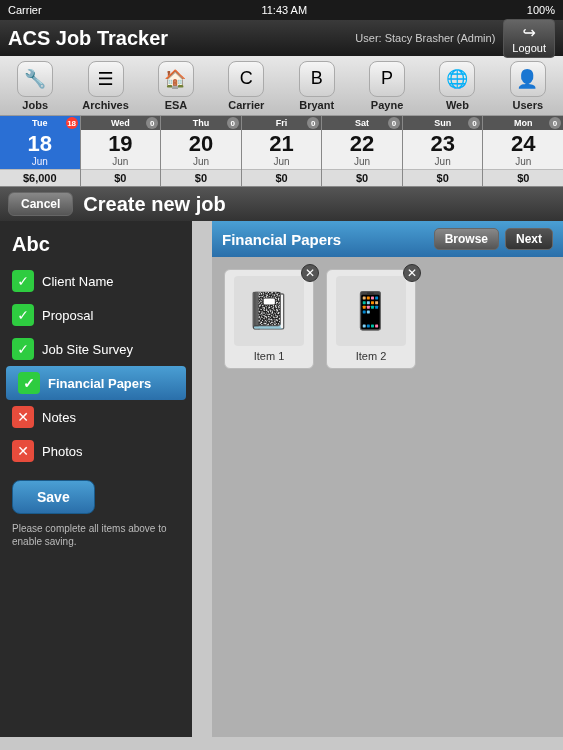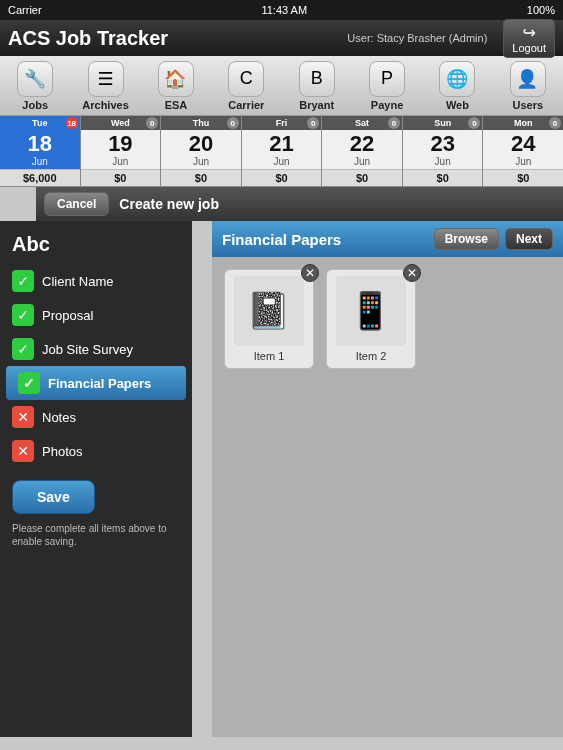--- a/index.html
+++ b/index.html
@@ -35,21 +35,21 @@
       height: 36px;
     }
     #header-title {
       font-size: 20px;
       font-weight: bold;
       color: #fff;
     }
     #header-right {
       display: flex;
       align-items: center;
-      gap: 16px;
+      gap: 8px;
       font-size: 11px;
       color: #ccc;
     }
     #logout-btn {
       background: linear-gradient(to bottom, #666, #333);
       color: #fff;
       border: 1px solid #555;
       border-radius: 4px;
       padding: 3px 8px;
       font-size: 11px;
@@ -159,35 +159,34 @@
     }
 
     
     #toolbar-row {
       background: linear-gradient(to bottom, #555, #333);
       display: flex;
       align-items: center;
       padding: 5px 8px;
       gap: 10px;
       height: 34px;
-      margin-left: 36px;
     }
     #cancel-btn {
       background: linear-gradient(to bottom, #888, #555);
       color: #fff;
       border: 1px solid #666;
       border-radius: 6px;
       padding: 4px 12px;
       font-size: 12px;
       font-weight: bold;
       cursor: pointer;
     }
     #create-new-job-label {
       color: #fff;
-      font-size: 14px;
+      font-size: 20px;
       font-weight: bold;
     }
 
     
     #main-content {
       display: flex;
       height: calc(750px - 20px - 40px - 60px - 80px - 34px);
       gap: 20px;
     }
 

